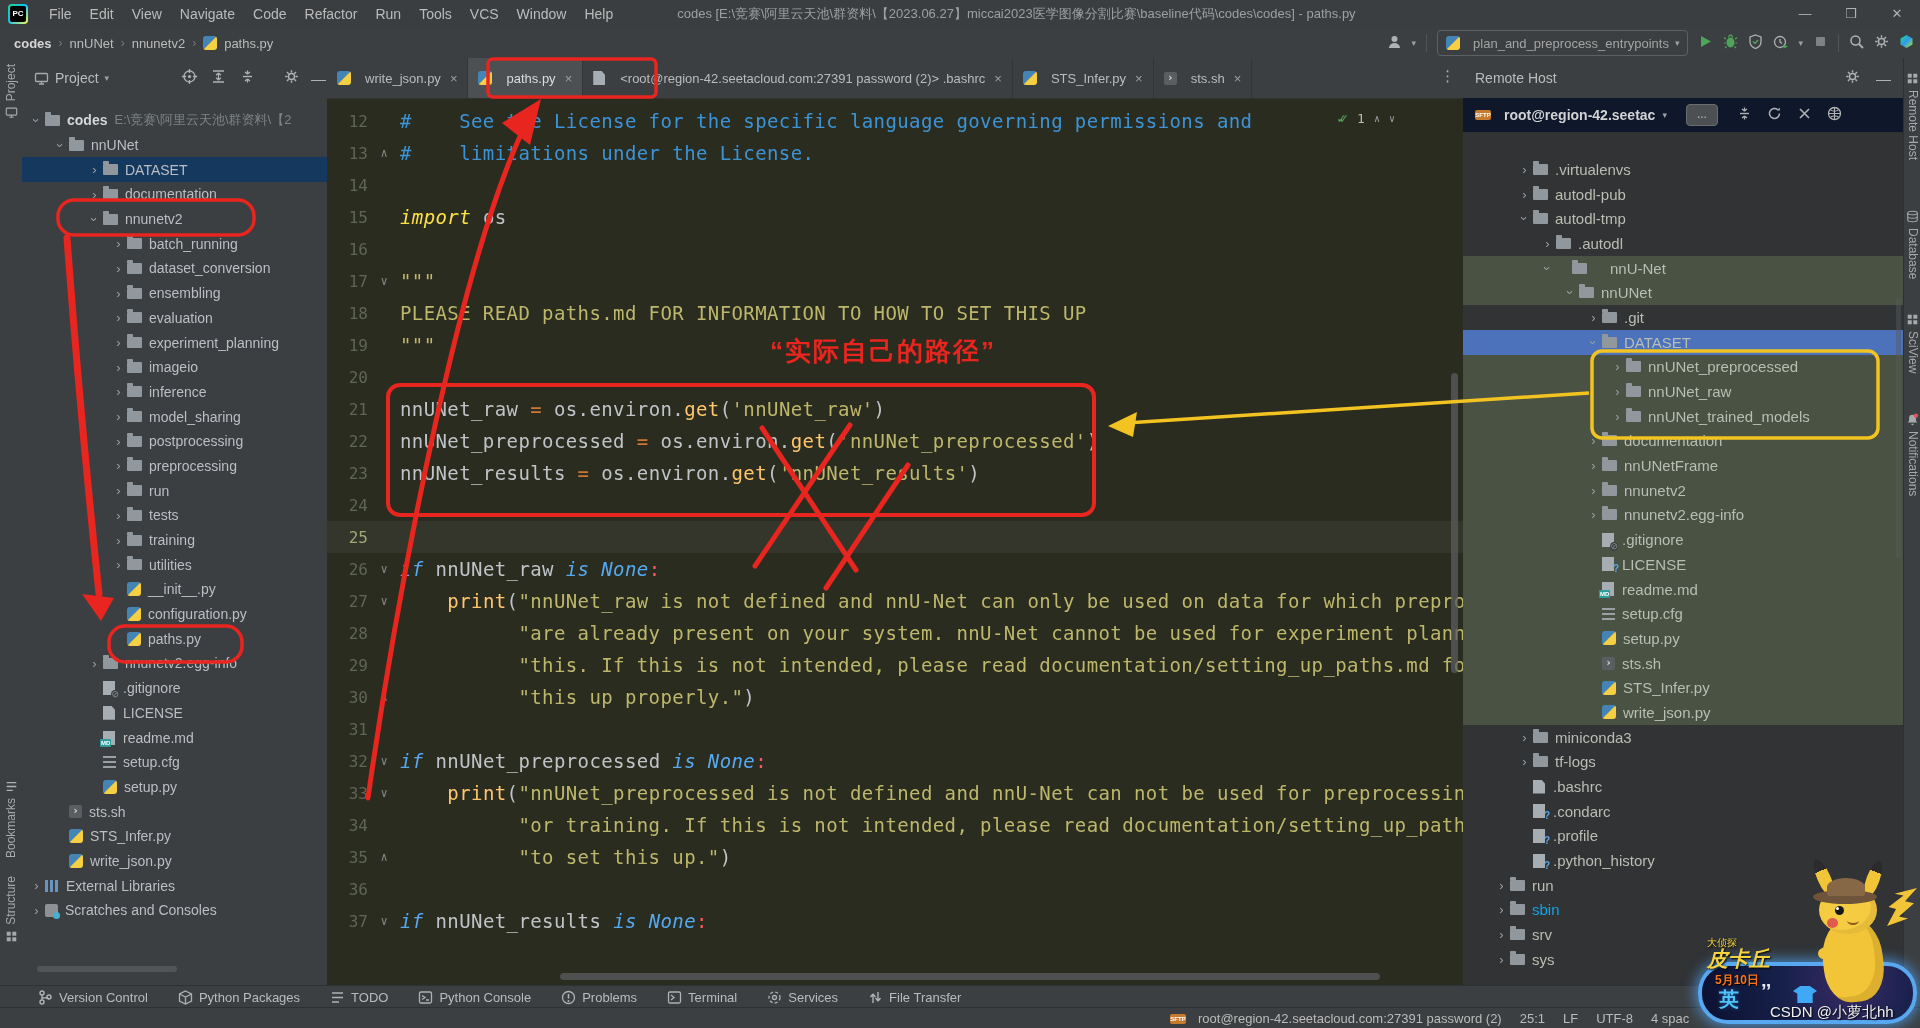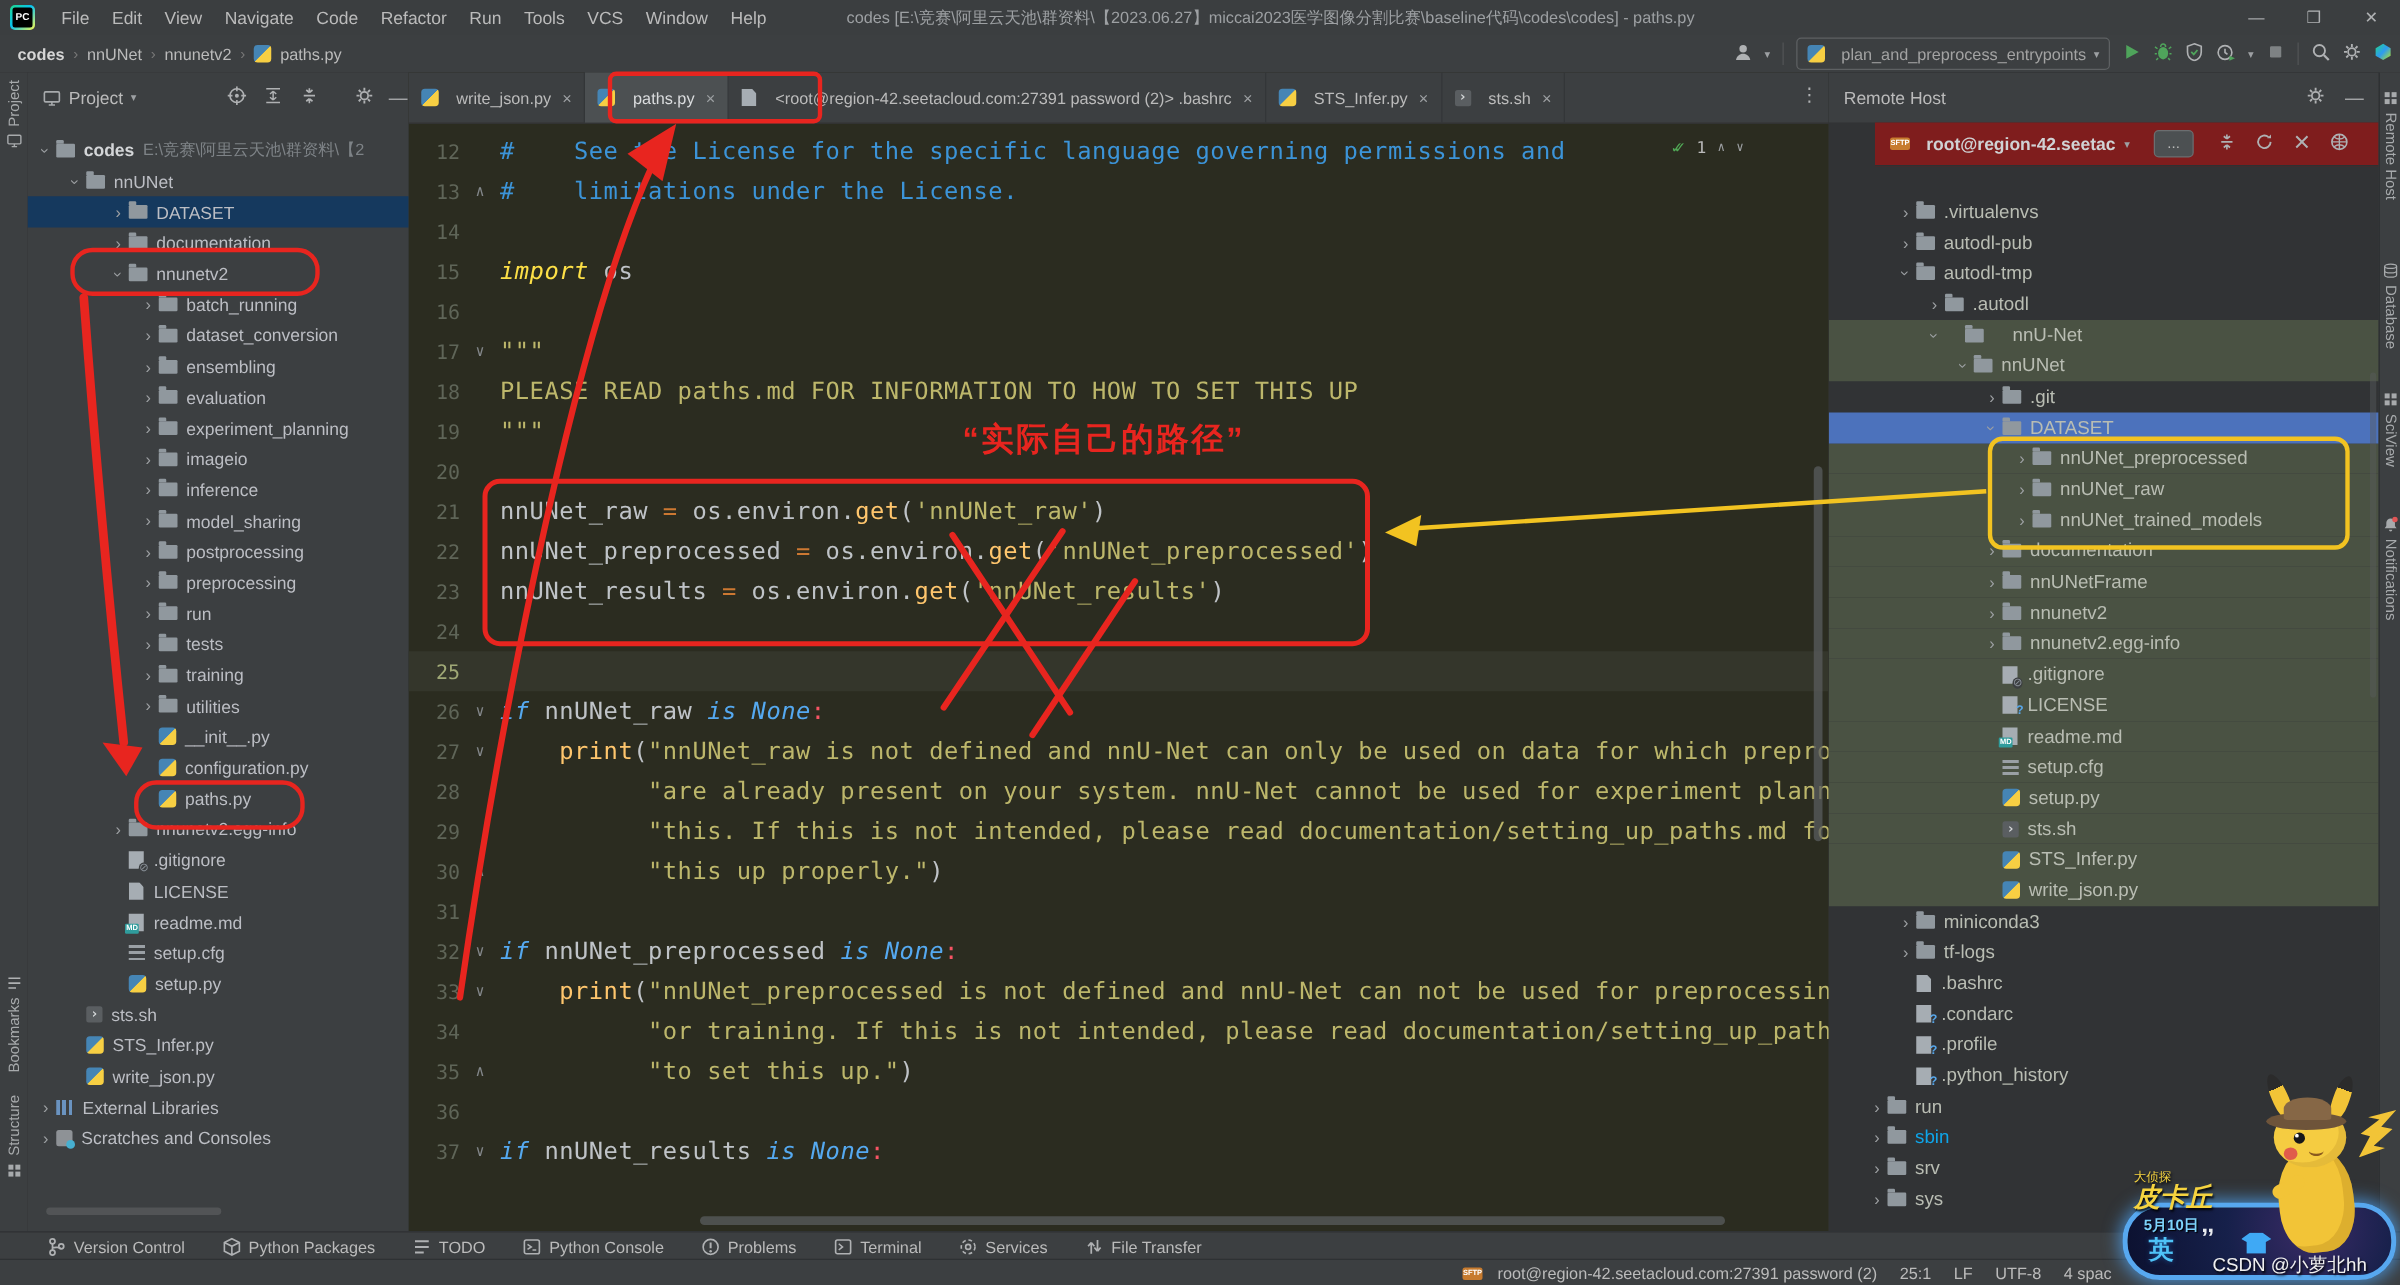--- a/index.html
+++ b/index.html
@@ -76,21 +76,21 @@
   #inspect{position:absolute;right:68px;top:12px;display:flex;align-items:center;gap:9px;color:#BBBBBB;font-size:13px;}
   #inspect .okmark{color:#51A956;font-size:14px;letter-spacing:-6px;margin-right:6px;}
   #inspect .updown{color:#9DA0A3;font-size:10px;}
   .scrollthumb{position:absolute;background:#595C5E;border-radius:4px;opacity:.75;}
 
   
   #remotepanel{position:absolute;left:1463px;top:58px;width:440px;height:927px;background:#313335;overflow:hidden;}
   #rheader{height:40px;background:#3C3F41;display:flex;align-items:center;padding:0 12px;}
   #rheader .rh-label{font-size:14px;color:#BBBBBB;flex:1;}
   #rheader .rh-icons{display:flex;gap:16px;align-items:center;color:#AFB1B3;}
-  #rconn{height:34px;background:#7f1d1d;border-bottom:1px solid #2E3133;display:flex;align-items:center;padding-left:12px;gap:7px;margin-left:37px;}
+  #rconn{height:34px;background:#0f172a;border-bottom:1px solid #2E3133;display:flex;align-items:center;padding-left:12px;gap:7px;}
   #rconn .conn-label{font-size:14px;font-weight:bold;color:#D0D2D4;}
   #rconn .dots-btn{width:30px;height:20px;border:1px solid #6B6E70;border-radius:4px;background:#4C5052;color:#BBB;
         font-size:12px;line-height:18px;text-align:center;margin-left:12px;}
   #rconn .conn-icons{display:flex;gap:15px;align-items:center;margin-left:12px;color:#AFB1B3;}
   #rtree{padding-top:24px;}
   #rtree .trow{font-size:15px;color:#B9BDB3;}
 
   
   #bottombar{position:absolute;left:0;top:985px;width:1920px;height:22px;background:#3C3F41;border-top:1px solid #2E3133;display:flex;align-items:center;gap:30px;padding-left:38px;}
   .bb-item{display:flex;align-items:center;gap:6px;font-size:13px;color:#BBBBBB;}
@@ -123,21 +123,21 @@
   #anno{position:absolute;left:0;top:0;z-index:40;pointer-events:none;}
   #rednote{position:absolute;left:770px;top:334px;z-index:41;color:#E8251F;font-size:26px;font-weight:bold;letter-spacing:2px;pointer-events:none;}
 
   
   #pika{position:absolute;left:1693px;top:860px;width:227px;height:168px;z-index:45;}
   #pika .pill{position:absolute;left:5px;top:102px;width:211px;height:54px;border-radius:30px;border:4px solid #57A8F0;
       background:radial-gradient(circle at 70% 30%,#3A2B66 0%,#16204A 45%,#0C1130 100%);box-shadow:0 0 14px 2px rgba(80,170,255,.75);}
   #pika .ptitle{position:absolute;left:14px;top:78px;color:#F5D33F;text-shadow:1px 1px 2px #000;line-height:1;}
   #pika .ptitle .t1{font-size:10px;display:block;}
   #pika .ptitle .t2{font-size:21px;font-weight:bold;font-style:italic;display:block;}
-  #pika .pdate{position:absolute;left:22px;top:112px;color:#7dd3fc;font-size:12px;font-weight:bold;text-shadow:1px 1px 1px #000;}
+  #pika .pdate{position:absolute;left:22px;top:112px;color:#f97316;font-size:12px;font-weight:bold;text-shadow:1px 1px 1px #000;}
   #pika .pying{position:absolute;left:26px;top:126px;color:#4FC3F7;font-size:20px;font-weight:bold;text-shadow:0 0 4px #1b4c8c;}
   #pika .pquote{position:absolute;left:68px;top:120px;color:#E8EAEE;font-size:20px;font-weight:bold;}
   #pika .pshirt{position:absolute;left:100px;top:126px;width:24px;height:17px;background:#3FA9F5;
       clip-path:polygon(30% 0,70% 0,100% 30%,82% 45%,82% 100%,18% 100%,18% 45%,0 30%);}
   .pk{position:absolute;}
   #pikafig{position:absolute;left:90px;top:0;width:137px;height:150px;}
   #pikafig .tail{left:104px;top:28px;width:30px;height:38px;background:#F2C437;clip-path:polygon(100% 0,60% 35%,90% 40%,40% 75%,70% 80%,0 100%,30% 55%,5% 50%,55% 20%,25% 15%);}
   #pikafig .body{left:40px;top:58px;width:60px;height:84px;background:#F2C437;border-radius:48% 48% 42% 42%;transform:rotate(-6deg);box-shadow:inset -8px -6px 0 rgba(160,110,20,.25);}
   #pikafig .arm{left:34px;top:84px;width:28px;height:11px;background:#F2C437;border-radius:6px;transform:rotate(-28deg);}
   #pikafig .earl{left:34px;top:-2px;width:13px;height:38px;background:linear-gradient(#2B2B2B 32%,#F2C437 32%);border-radius:50% 50% 40% 40%;transform:rotate(-24deg);}

